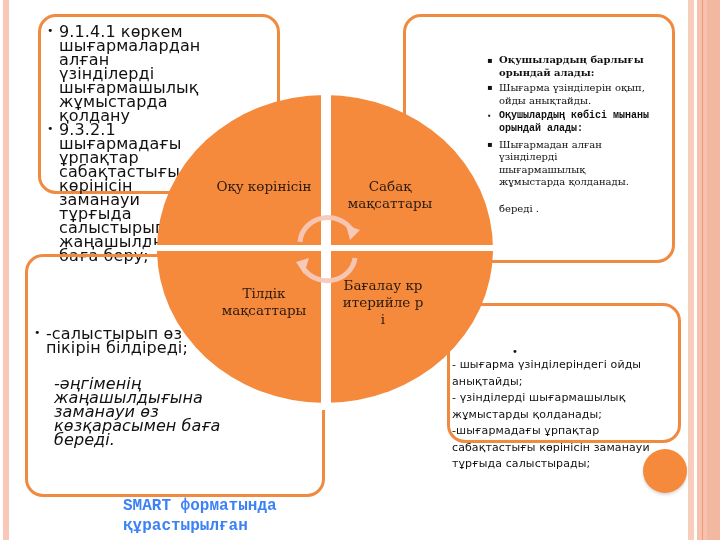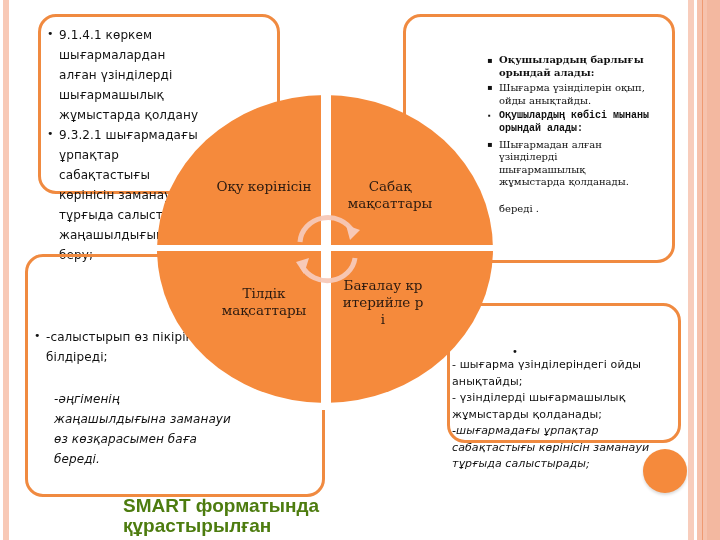--- a/index.html
+++ b/index.html
@@ -7,33 +7,33 @@
     width: 720px; height: 540px; position: relative; overflow: hidden;
     background: #ffffff;
     font-family: "DejaVu Sans", sans-serif;
   }
   .stripe { position: absolute; top: 0; height: 540px; }
   .box {
     position: absolute; box-sizing: border-box;
     border: 3px solid #f08a40; border-radius: 18px; background: transparent;
   }
   .txt { position: absolute; color: #111; }
-  .sans { font-family: "DejaVu Sans", sans-serif; font-size: 12px; line-height: 20px; letter-spacing: 0.1px; }
+  .sans { font-family: "DejaVu Sans", sans-serif; font-size: 16px; line-height: 14px; letter-spacing: 0.1px; }
   .serif { font-family: "DejaVu Serif", serif; font-size: 10px; line-height: 12.6px; }
   .bul { position: relative; padding-left: 12px; margin: 0; }
   .bul::before { content: "•"; position: absolute; left: 0; top: -1px; font-size: 11px; }
   .bsq::before { content: "▪"; position: absolute; left: 0; top: 0; font-size: 8px; }
   .b { font-weight: bold; }
   .quad-label {
     position: absolute; text-align: center; color: #2b1a10;
     font-family: "DejaVu Serif", serif; font-size: 13.5px; line-height: 17px;
   }
   .title-bottom {
-    position: absolute; font-family: Liberation Sans, sans-serif; font-weight: bold;
-    font-size: 19px; line-height: 20px; color: #4d7c0f;
+    position: absolute; font-family: Liberation Mono, monospace; font-weight: bold;
+    font-size: 16px; line-height: 20px; color: #3b82f6;
   }
 </style>
 </head>
 <body>
 
 <div class="stripe" style="left:3px;width:6px;background:#f8c9b6;"></div>
 <div class="stripe" style="left:688px;width:6px;background:#f8cdbc;"></div>
 <div class="stripe" style="left:697px;width:10px;background:#f6c2ad;"></div>
 <div class="stripe" style="left:702px;width:1px;background:#ef9a72;"></div>
 <div class="stripe" style="left:707px;width:13px;background:#f3b8a0;"></div>
@@ -57,21 +57,21 @@
 <div class="txt sans" style="left:34px;top:327px;width:190px;">
   <p class="bul" style="width:150px;">-салыстырып өз пікірін білдіреді;</p>
   <p style="margin:22px 0 0 20px;width:178px;font-style:italic;">-әңгіменің жаңашылдығына заманауи өз көзқарасымен баға береді.</p>
 </div>
 
 <div class="box" style="left:447px;top:303px;width:234px;height:140px;"></div>
 <div class="txt" style="left:512px;top:346px;font-size:10px;">•</div>
 <div class="txt sans" style="left:452px;top:357px;width:240px;font-size:11px;line-height:16.5px;">
   <div style="width:190px;">- шығарма үзінділеріндегі ойды анықтайды;</div>
   <div style="width:190px;">- үзінділерді шығармашылық жұмыстарды қолданады;</div>
-  <div style="width:232px;font-style:italic;">-шығармадағы ұрпақтар сабақтастығы көрінісін заманауи тұрғыда салыстырады;</div>
+  <div style="width:232px;">-шығармадағы ұрпақтар сабақтастығы көрінісін заманауи тұрғыда салыстырады;</div>
 </div>
 
 <svg style="position:absolute;left:0;top:0;" width="720" height="540">
   <ellipse cx="325" cy="249" rx="168" ry="154" fill="#f58a3c"></ellipse>
   <rect x="321" y="90" width="10" height="320" fill="#ffffff"></rect>
   <rect x="150" y="245" width="350" height="6" fill="#ffffff"></rect>
   <g fill="none" stroke="#f7c9b8" stroke-width="5" opacity="0.95">
     <path d="M 300 242 A 28 26 0 0 1 353 232"></path>
     <path d="M 355 258 A 28 26 0 0 1 302 266"></path>
   </g>

